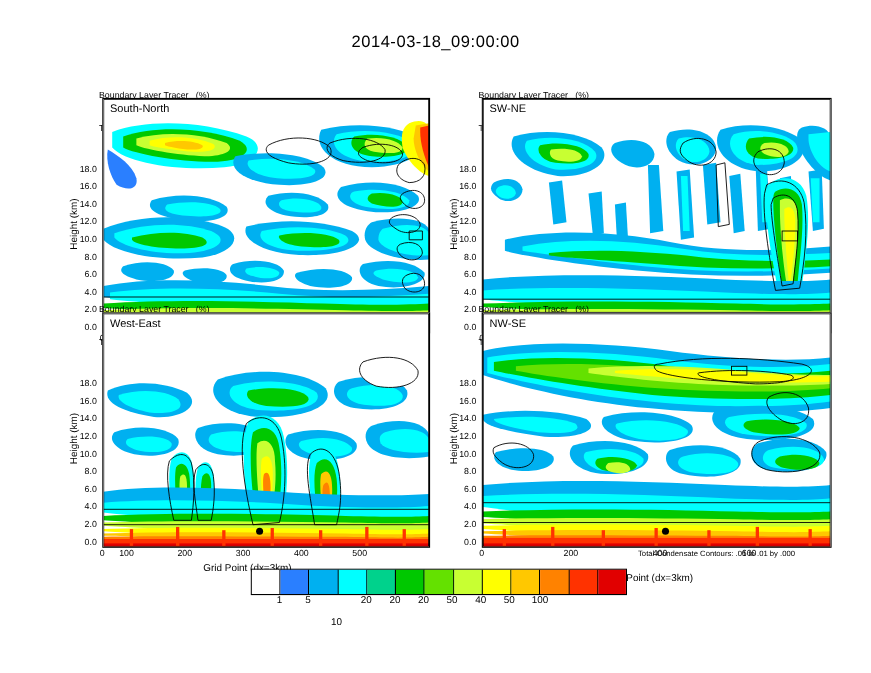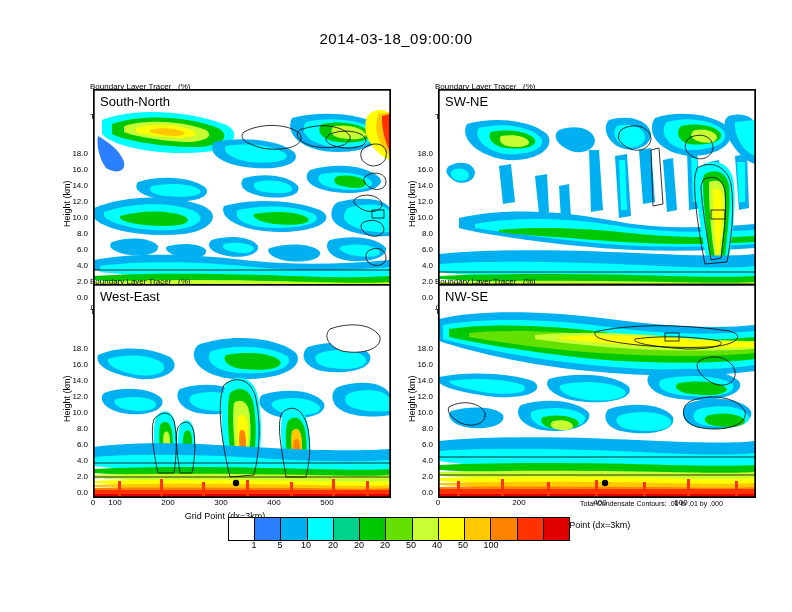--- a/index.html
+++ b/index.html
@@ -66,21 +66,21 @@
     white-space: nowrap;
   }
   .xtick {
     position: absolute;
     font-size: 8px;
     text-align: center;
     white-space: nowrap;
   }
   .panel-tag {
     position: absolute;
-    font-size: 13px;
+    font-size: 10px;
     font-weight: normal;
     z-index: 30;
   }
   .contour-note {
     position: absolute;
     font-size: 7px;
     white-space: nowrap;
   }
   
   #colorbar {
@@ -546,21 +546,21 @@
   <div class="cb-cell" style="background:#c8ff32;"></div>
   <div class="cb-cell" style="background:#ffff00;"></div>
   <div class="cb-cell" style="background:#ffc800;"></div>
   <div class="cb-cell" style="background:#ff8200;"></div>
   <div class="cb-cell" style="background:#ff3200;"></div>
   <div class="cb-cell" style="background:#e10000;"></div>
 </div>
 <div id="colorbar-labels">
   <span style="left:26px;">1</span>
   <span style="left:52px;">5</span>
-  <span style="left:78px;">10</span>
+  <span style="left:78px;margin-top:20px;">10</span>
   <span style="left:105px;">20</span>
   <span style="left:131px;">20</span>
   <span style="left:157px;">20</span>
   <span style="left:183px;">50</span>
   <span style="left:209px;">40</span>
   <span style="left:235px;">50</span>
   <span style="left:263px;">100</span>
 </div>
 
 </body></html>

